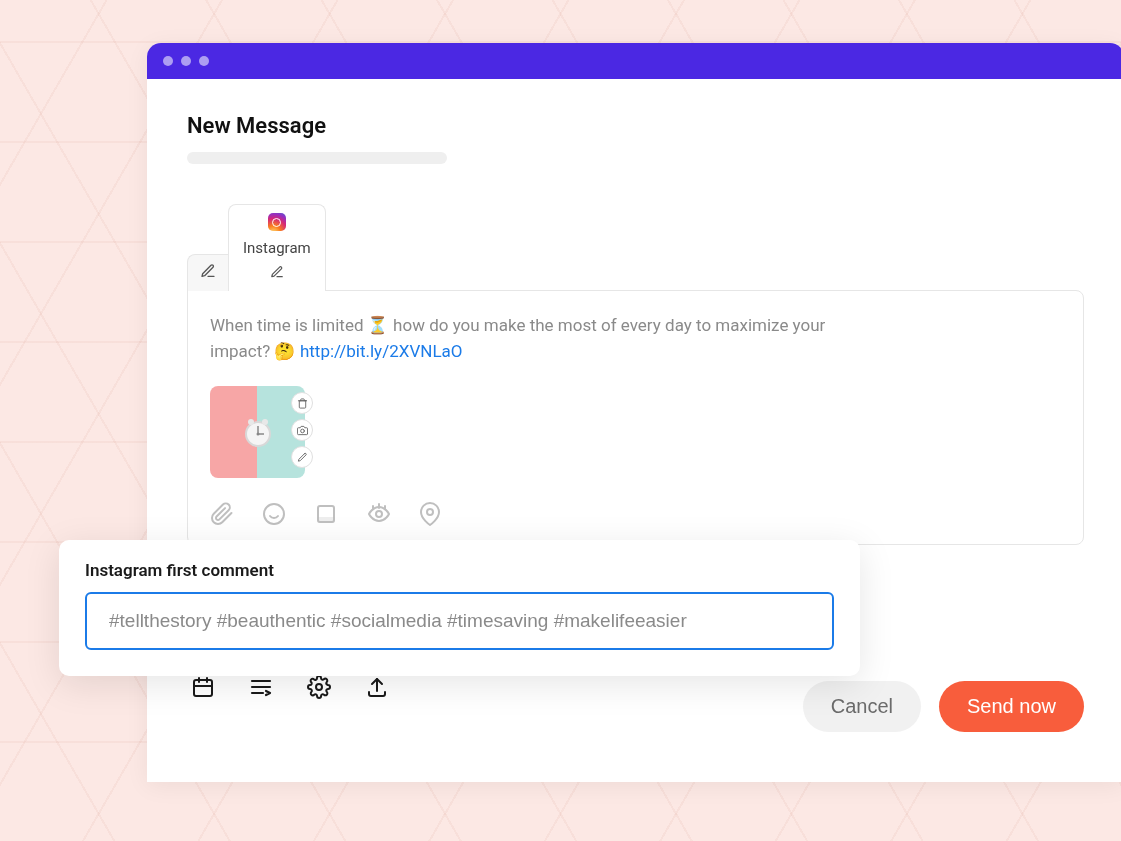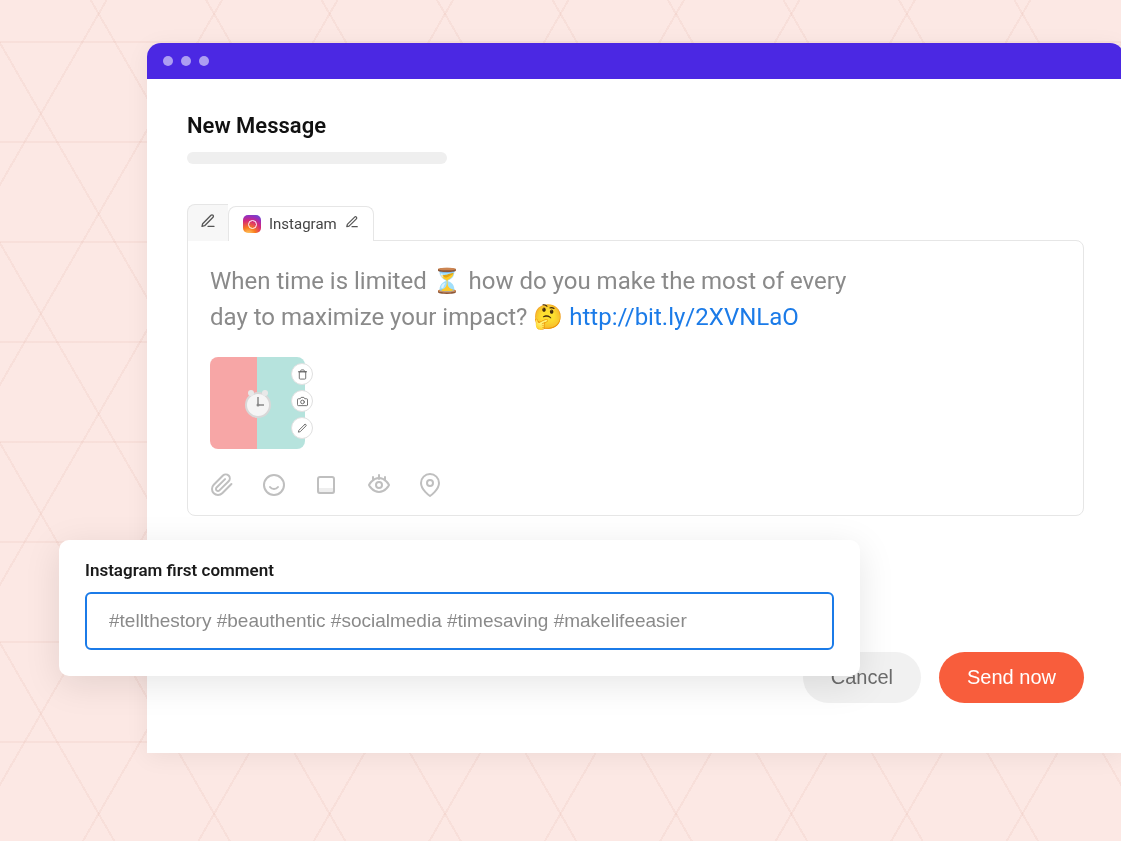--- a/index.html
+++ b/index.html
@@ -76,35 +76,36 @@
       gap: 8px;
       padding: 8px 14px;
       border: 1px solid #E6E6E6;
       border-bottom: none;
       background: #fff;
       border-radius: 8px 8px 0 0;
       font-size: 15px;
       color: #444;
       position: relative;
       cursor: pointer;
+      flex-direction: column;
     }
     .tab.small {
       padding: 8px 12px;
       background: #F7F7F7;
       border-right: none;
       border-radius: 8px 0 0 0;
     }
     .composer {
       border: 1px solid #E6E6E6;
       border-radius: 0 8px 8px 8px;
       padding: 22px 22px 18px 22px;
       margin-top: -1px;
     }
     .message-text {
-      font-size: 24px;
+      font-size: 17px;
       line-height: 1.5;
       color: #8A8A8A;
       max-width: 640px;
     }
     .message-text a {
       color: #1B7BE8;
       text-decoration: none;
     }
     .thumb-wrap {
       position: relative;

